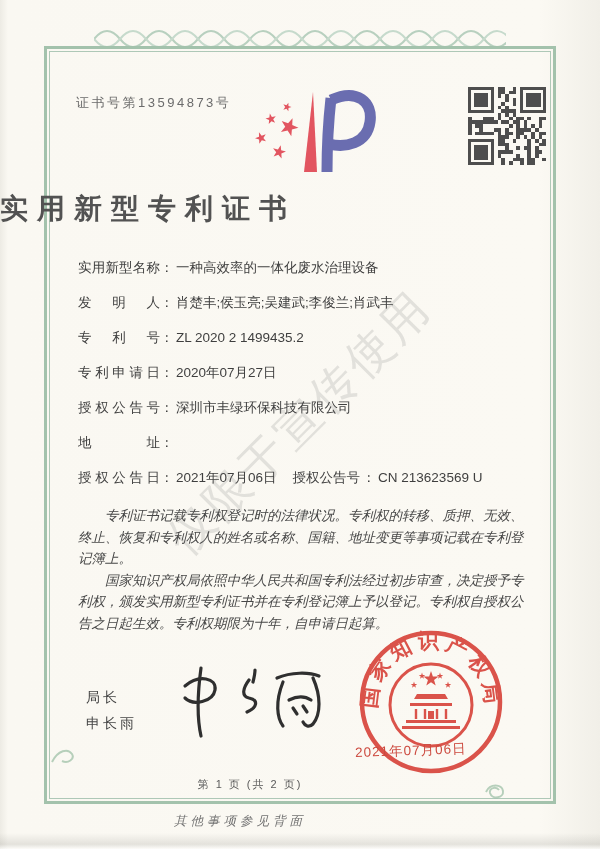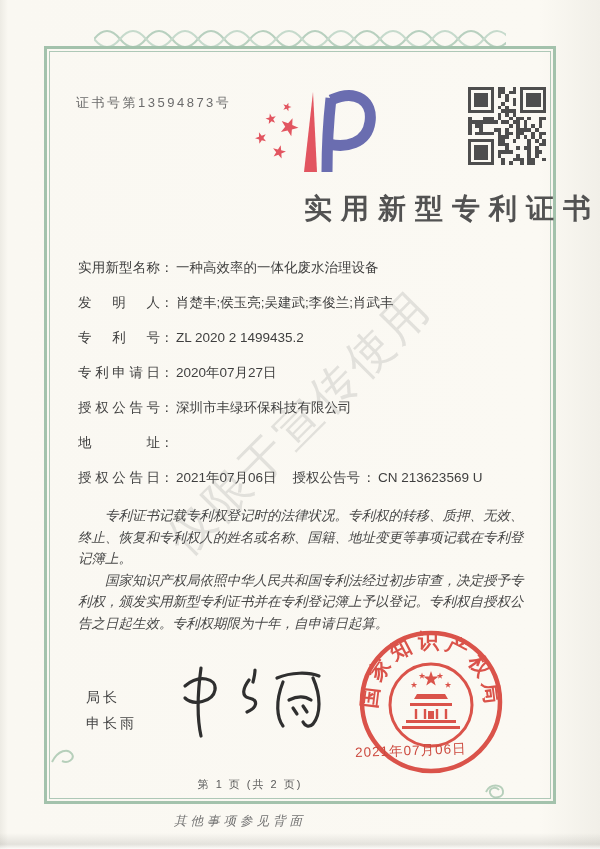--- a/index.html
+++ b/index.html
@@ -17,21 +17,21 @@
   
   #certno{left:76px;top:94px;font-size:13px;letter-spacing:2.5px;color:#6b6b6b;}
   #logo{left:243px;top:86px;}
   #qr{left:468px;top:87px;width:78px;height:78px;position:absolute;display:grid;
     grid-template-columns:repeat(21,1fr);grid-template-rows:repeat(21,1fr);}
   #qr .m{background:#4e4e4e;}
   #qr .finder{position:absolute;box-sizing:border-box;width:33%;height:33%;
     border:3px solid #4e4e4e;padding:2.5px;background:transparent;}
   #qr .finder::after{content:'';display:block;width:100%;height:100%;background:#4e4e4e;}
   #qr .f-tl{left:0;top:0;} #qr .f-tr{right:0;top:0;} #qr .f-bl{left:0;bottom:0;}
-  #title{left:0;top:190px;width:600px;text-align:right;font-size:28px;font-weight:700;
+  #title{left:0;top:190px;width:600px;text-align:left;font-size:28px;font-weight:700;
     letter-spacing:9px;color:#525252;}
   
   #fields{left:78px;top:257px;width:455px;font-size:13.5px;color:#3f3f3f;}
   .frow{display:flex;line-height:21px;margin-bottom:14px;}
   .flabel{display:inline-block;width:82px;text-align:justify;text-align-last:justify;flex:0 0 82px;}
   .fcolon{flex:0 0 16px;}
   .fvalue{flex:1;}
   .fpair2{margin-left:16px;display:flex;}
   .fpair2 .flabel2{margin-right:2px;}
   

